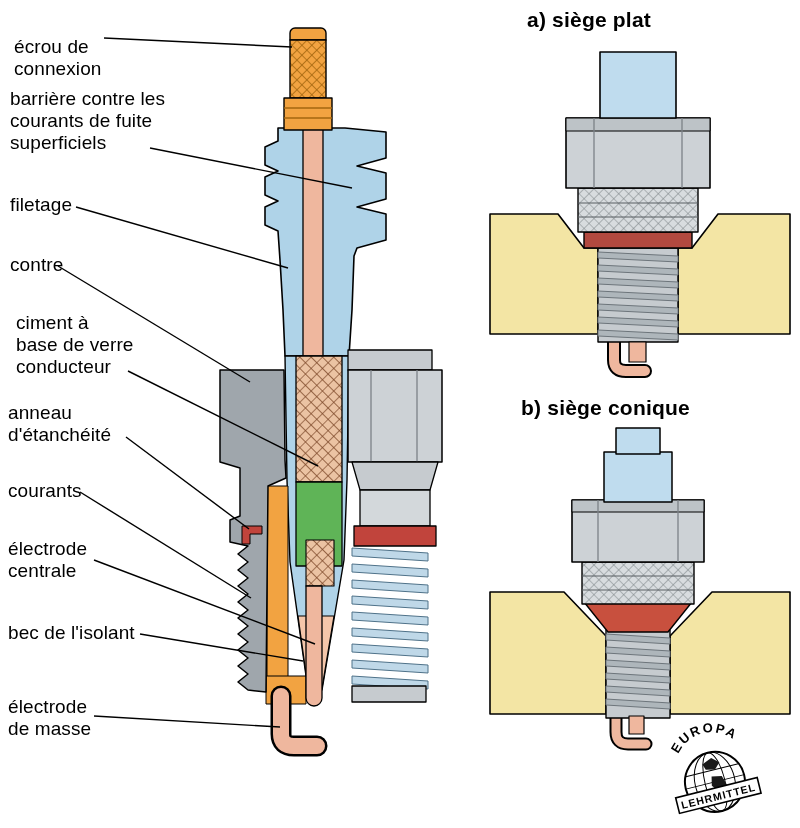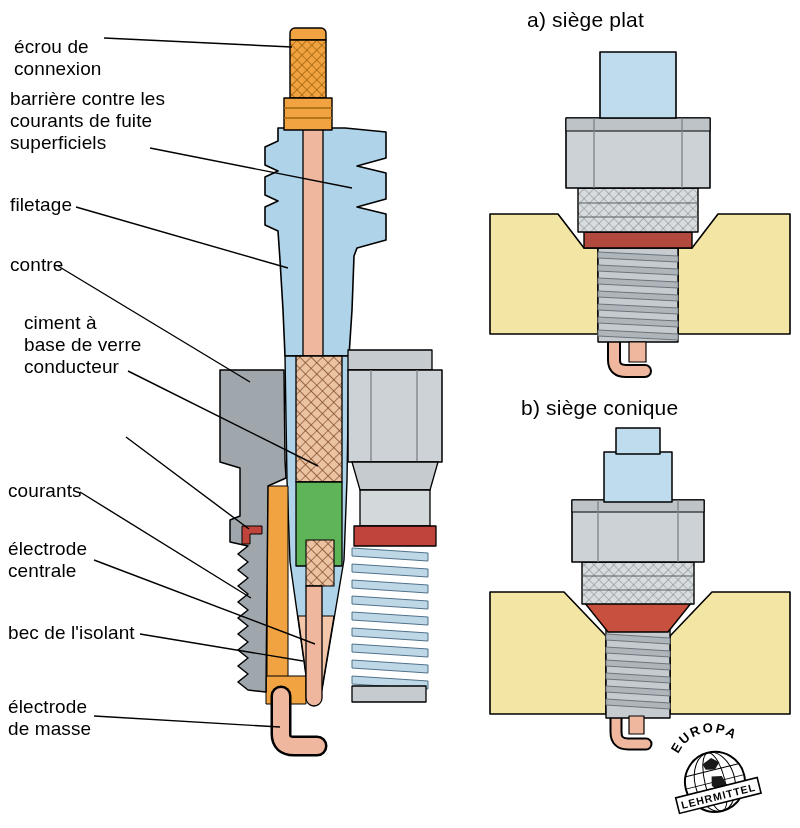--- a/index.html
+++ b/index.html
@@ -6,21 +6,21 @@
   .stage{
     position:relative;width:800px;height:828px;background:#ffffff;
     font-family:"Liberation Sans",sans-serif;overflow:hidden;color:#000;
   }
   .art{position:absolute;left:0;top:0;}
   .label{
     position:absolute;font-size:19px;line-height:22px;font-weight:400;
     white-space:pre-line;letter-spacing:0.1px;
   }
   .ptitle{
-    position:absolute;font-size:21px;font-weight:normal;letter-spacing:0.2px;
+    position:absolute;font-size:21px;font-weight:bold;letter-spacing:0.2px;
   }
 </style>
 </head>
 <body>
 
 <div class="stage">
 
 <svg class="art" width="800" height="828" viewBox="0 0 800 828">
   <defs>
     <pattern id="knurlOrange" width="7" height="7" patternUnits="userSpaceOnUse" patternTransform="rotate(45)">
@@ -185,23 +185,25 @@
   </g>
 </svg>
 
 <div class="label" style="left:14px;top:36px">écrou de
 connexion</div>
 <div class="label" style="left:10px;top:88px">barrière contre les
 courants de fuite
 superficiels</div>
 <div class="label" style="left:10px;top:194px">filetage</div>
 <div class="label" style="left:10px;top:254px">contre</div>
-<div class="label" style="left:24px;top:312px">ciment à
+<div class="label" style="left:16px;top:312px">ciment à
 base de verre
 conducteur</div>
+<div class="label" style="left:8px;top:402px">anneau
+d'étanchéité</div>
 <div class="label" style="left:8px;top:480px">courants</div>
 <div class="label" style="left:8px;top:538px">électrode
 centrale</div>
 <div class="label" style="left:8px;top:622px">bec de l'isolant</div>
 <div class="label" style="left:8px;top:696px">électrode
 de masse</div>
 
 <div class="ptitle" style="left:527px;top:8px">a) siège plat</div>
 <div class="ptitle" style="left:521px;top:396px">b) siège conique</div>
 

